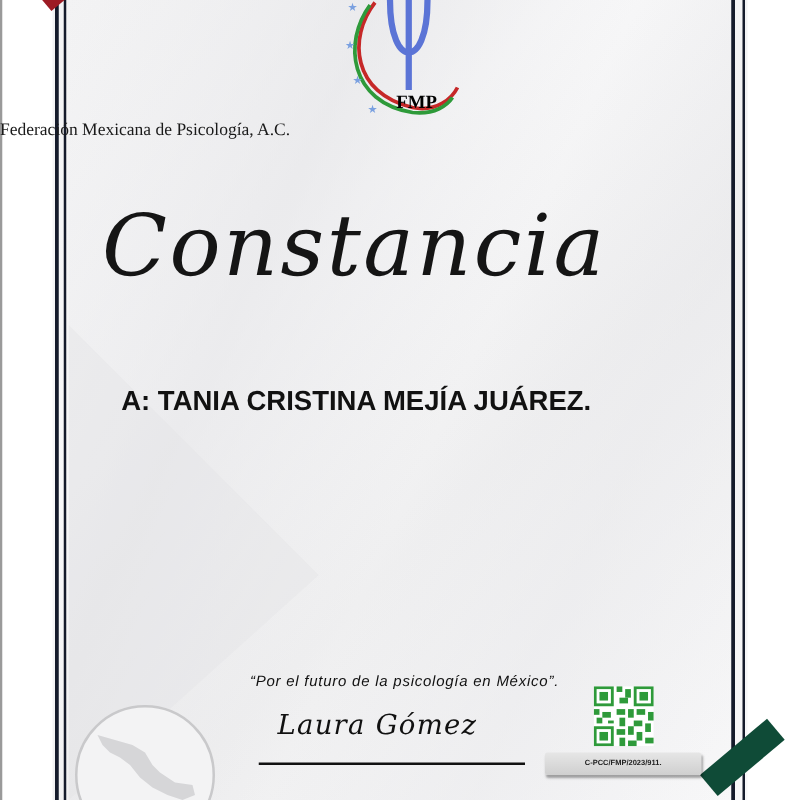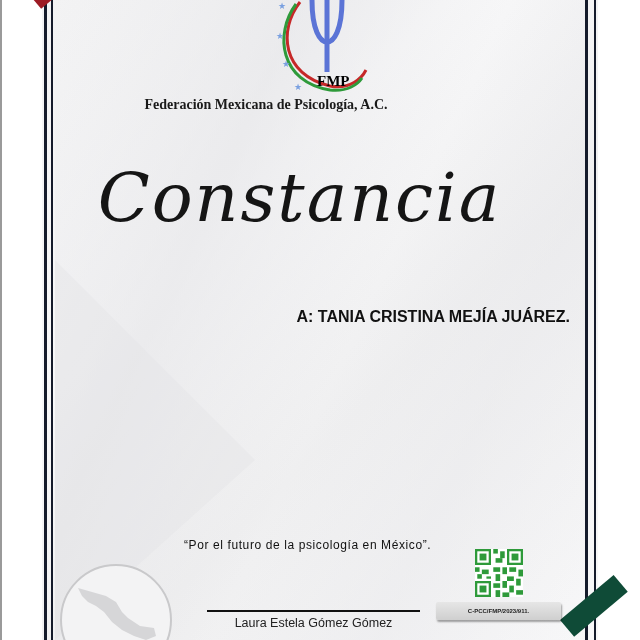--- a/index.html
+++ b/index.html
@@ -10,26 +10,26 @@
   .outer-white{position:absolute;left:2px;top:0;width:40px;height:640px;background:#ffffff;}
   .outer-white-r{position:absolute;left:598px;top:0;width:42px;height:640px;background:#ffffff;}
   .facet1{position:absolute;left:55px;top:0;width:530px;height:640px;
     background:linear-gradient(115deg,rgba(255,255,255,0) 0%,rgba(225,225,228,.55) 30%,rgba(255,255,255,0) 55%,rgba(230,230,233,.4) 75%,rgba(255,255,255,0) 100%);}
   .facet2{position:absolute;left:55px;top:260px;width:0;height:0;border-left:200px solid rgba(228,228,231,.45);border-top:200px solid transparent;border-bottom:180px solid transparent;}
   .vline{position:absolute;top:0;height:640px;background:#151b2b;}
   .ribbon-red{position:absolute;left:27px;top:-8px;width:60px;height:22px;background:#9d1b24;transform:rotate(-40deg);transform-origin:left top;}
   .ribbon-green{position:absolute;left:560px;top:620px;width:70px;height:22px;background:#0f4b37;transform:rotate(-40deg);transform-origin:left top;}
 
   .logo{position:absolute;left:270px;top:0;width:105px;height:95px;}
-  .org{position:absolute;left:0;width:532px;top:97px;text-align:center;font-family:"Liberation Serif",serif;font-weight:bold;font-size:14px;color:#1a1a1a;}
+  .org{position:absolute;left:0;width:532px;top:97px;font-family:"Liberation Serif",serif;font-weight:normal;font-size:14px;color:#1a1a1a;}
   .grants{position:absolute;left:0;width:640px;top:130px;text-align:center;font-style:italic;font-size:15px;color:#1a1a1a;}
-  .title{position:absolute;left:16px;width:567px;top:158px;text-align:center;font-family:"DejaVu Serif",serif;font-style:italic;font-size:68px;letter-spacing:2px;color:#151515;}
-  .recipient{position:absolute;left:0;width:570px;top:308px;text-align:right;font-weight:bold;font-size:16px;color:#111;}
+  .title{position:absolute;left:0;width:567px;top:158px;text-align:center;font-family:"DejaVu Serif",serif;font-style:italic;font-size:68px;letter-spacing:2px;color:#151515;}
+  .recipient{position:absolute;left:0;width:570px;top:308px;text-align:center;font-weight:bold;font-size:22px;color:#111;}
   .body-text{position:absolute;left:93px;width:460px;top:364px;font-size:15.2px;line-height:31.5px;color:#111;text-align:justify;}
-  .motto{position:absolute;left:184px;top:538px;font-size:12px;letter-spacing:.6px;color:#111;}
+  .motto{position:absolute;left:200px;top:538px;font-style:italic;font-size:12px;letter-spacing:.6px;color:#111;}
   .signature{position:absolute;left:222px;top:568px;font-family:"DejaVu Serif",serif;font-style:italic;font-size:22px;color:#111;letter-spacing:1px;}
   .sig-line{position:absolute;left:207px;top:610px;width:213px;height:1.5px;background:#111;}
   .signer{position:absolute;left:207px;width:213px;top:616px;text-align:center;font-size:12.5px;color:#222;}
   .qr{position:absolute;left:475px;top:549px;width:48px;height:48px;}
   .folio{position:absolute;left:436px;top:602px;width:125px;height:18px;background:linear-gradient(#e6e6e6,#cfcfcf);border-radius:2px;box-shadow:1px 2px 2px rgba(0,0,0,.35);font-size:6px;font-weight:bold;text-align:center;line-height:18px;color:#222;}
   .seal{position:absolute;left:60px;top:564px;width:108px;height:108px;border-radius:50%;border:2px solid #c9c9cb;background:#f3f3f4;overflow:hidden;}
 </style>
 </head>
 <body>
 
@@ -64,22 +64,22 @@
   <div class="title">Constancia</div>
   <div class="recipient">A: TANIA CRISTINA MEJÍA JUÁREZ.</div>
   <div class="motto">“Por el futuro de la psicología en México”.</div>
 
   <div class="seal">
     <svg viewBox="0 0 108 108" width="108" height="108">
       <path d="M16 22 L30 26 L44 30 L54 36 L60 46 L66 52 L78 60 L92 62 L94 70 L84 74 L72 70 L60 64 L50 56 L42 46 L34 40 L26 36 L20 30 Z" fill="#d6d6d8"></path>
     </svg>
   </div>
 
+  <div class="signature">Laura Gómez</div>
   <div class="sig-line"></div>
-  <div class="signer">Laura Estela Gómez Gómez</div>
 
   <svg class="qr" viewBox="0 0 21 21">
     <rect width="21" height="21" fill="#fff"></rect>
     <g fill="#2e9a3a">
       <rect x="0" y="0" width="7" height="7"></rect>
         <rect x="1" y="1" width="5" height="5" fill="#fff"></rect>
         <rect x="2" y="2" width="3" height="3"></rect>
       <rect x="14" y="0" width="7" height="7"></rect>
         <rect x="15" y="1" width="5" height="5" fill="#fff"></rect>
         <rect x="16" y="2" width="3" height="3"></rect>

